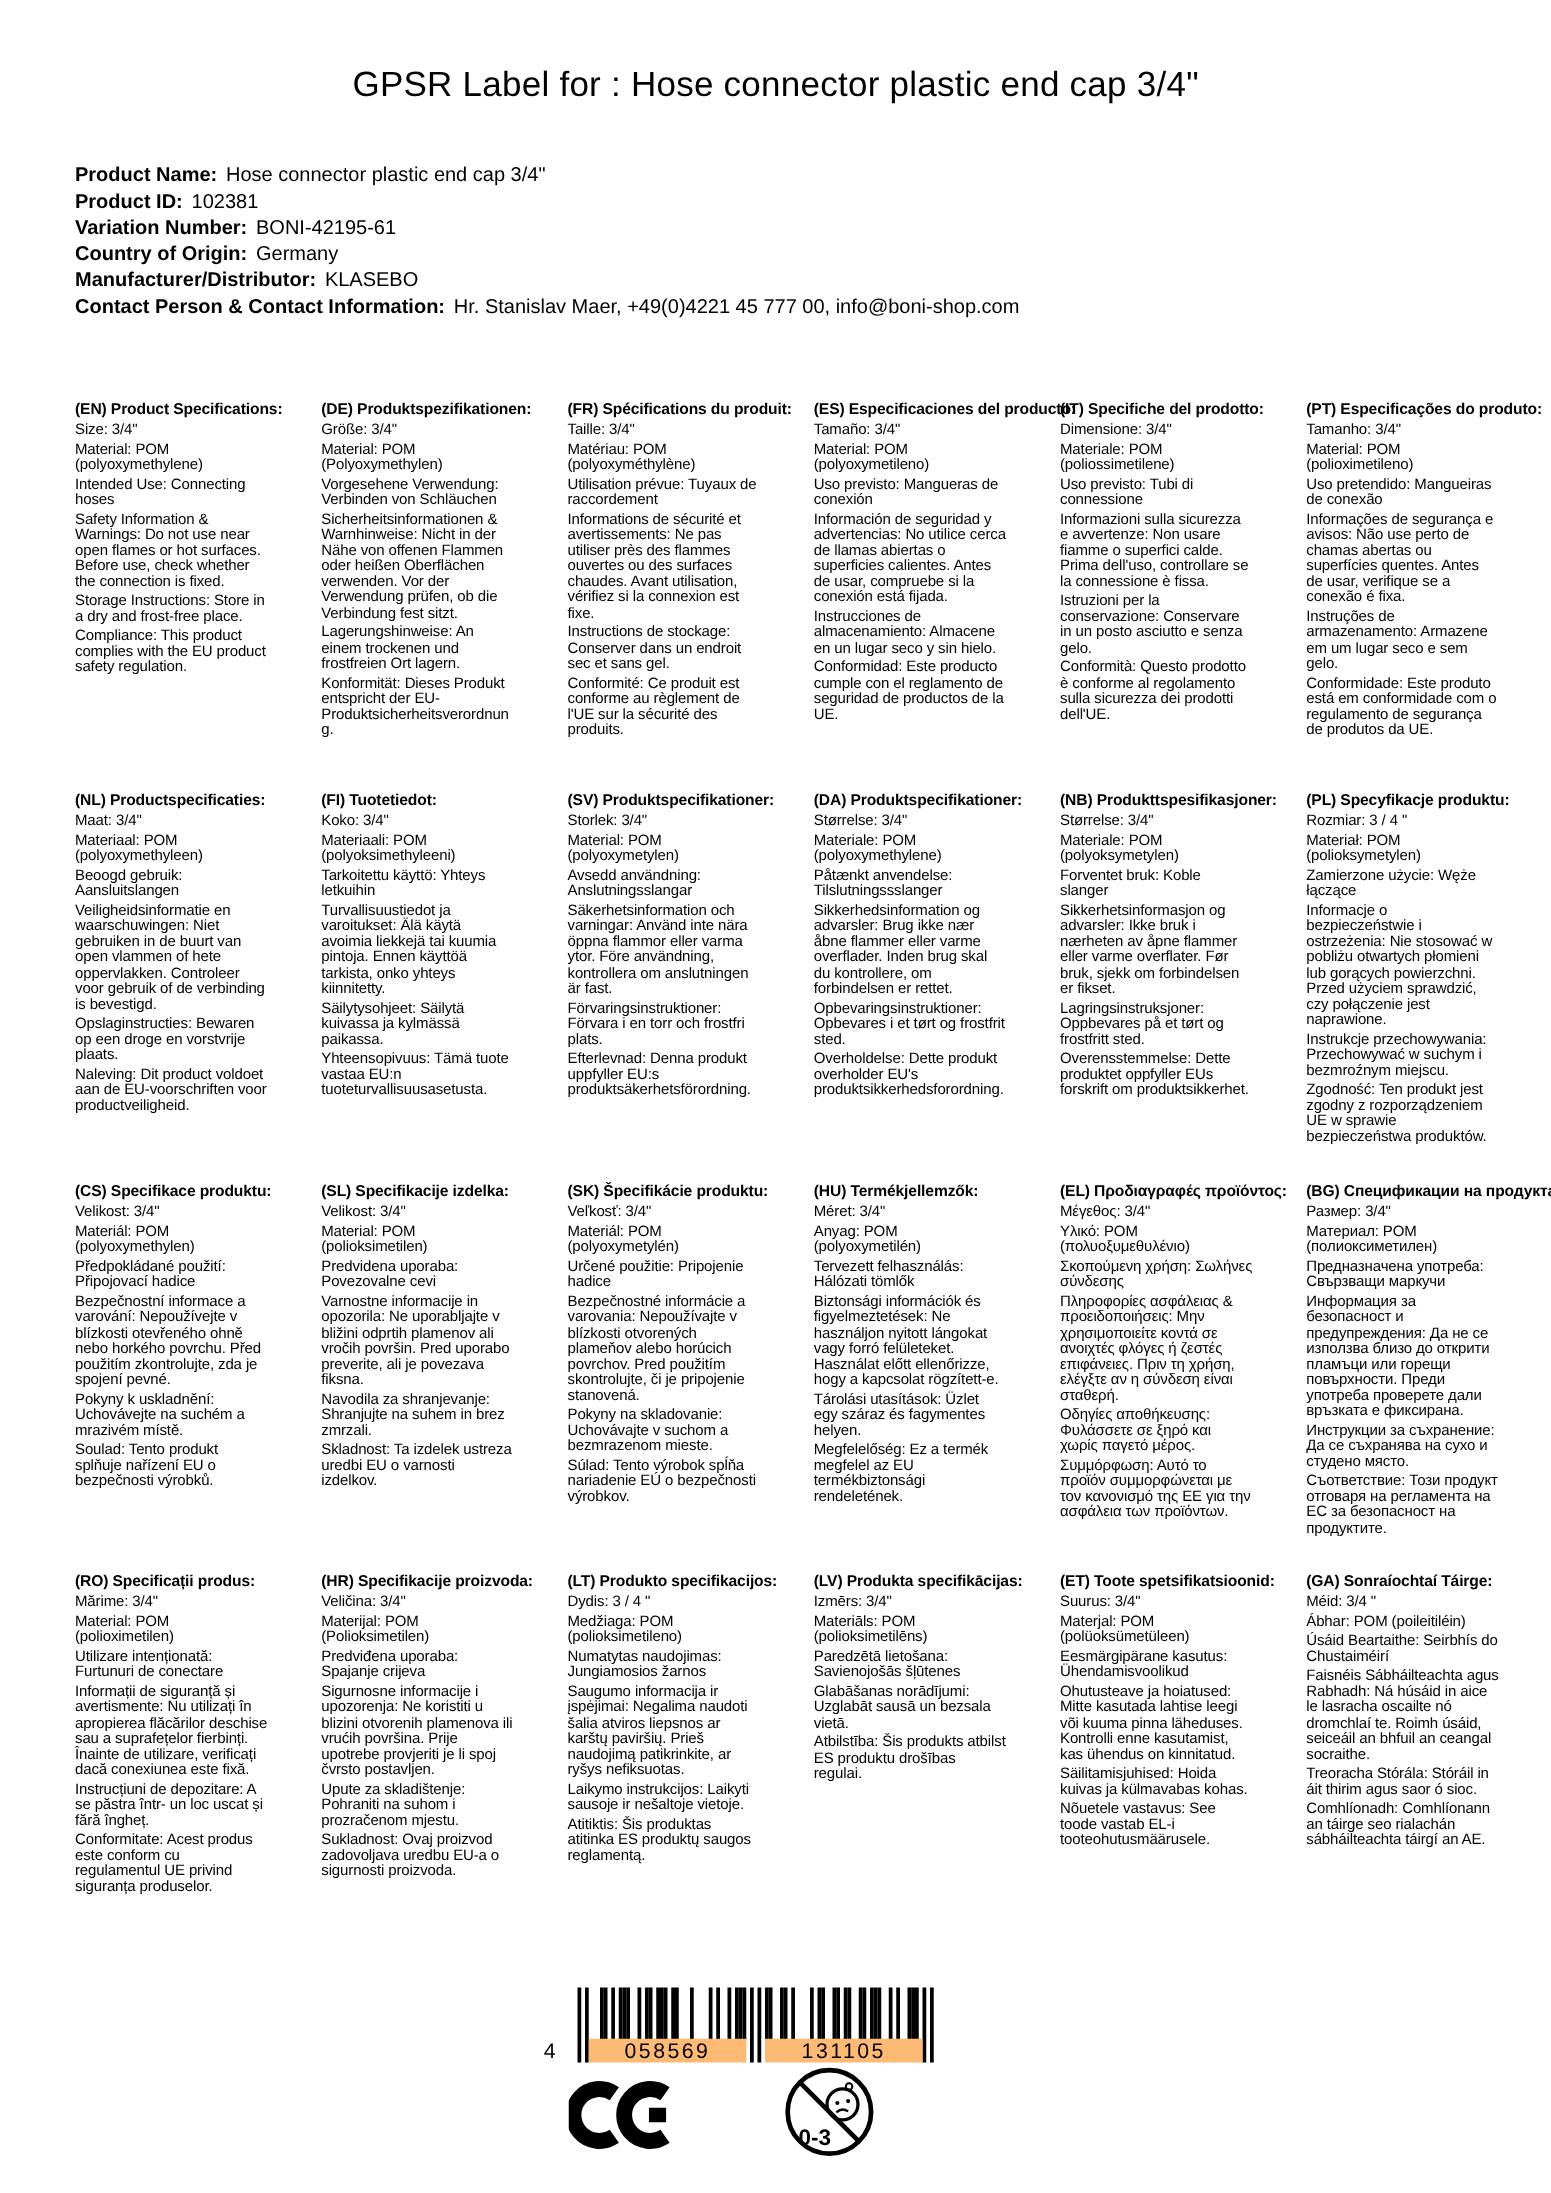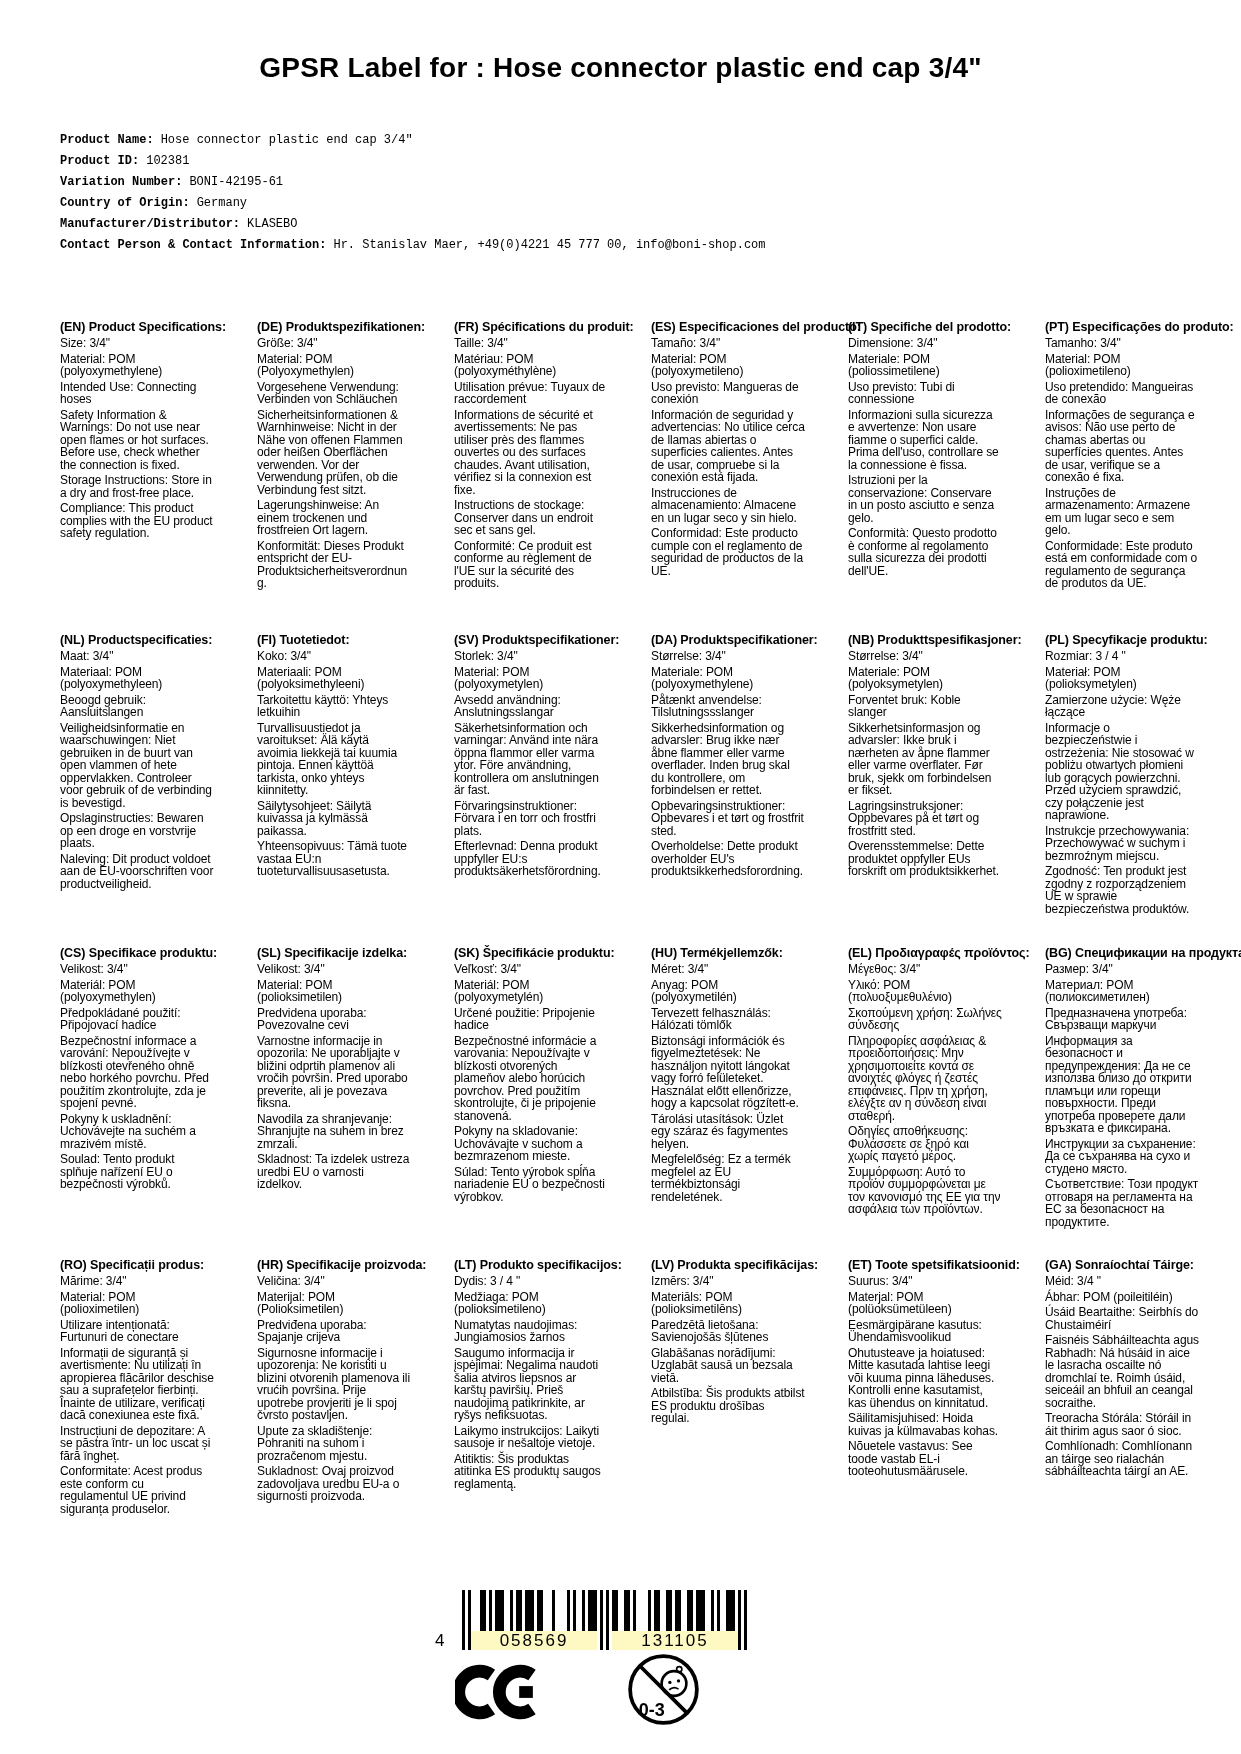--- a/index.html
+++ b/index.html
@@ -2,41 +2,41 @@
 <html><head>
 <meta charset="utf-8">
 <style>
   html,body{margin:0;padding:0;background:#fff;}
   .page{
     position:relative;width:1241px;height:1754px;background:#fff;color:#000;
     font-family:"Liberation Sans",sans-serif;overflow:hidden;
   }
   .title{
     position:absolute;top:52px;left:0;width:100%;text-align:center;
-    font-size:28px;font-weight:bold;letter-spacing:0.2px;
-  }
-  .product-info{position:absolute;left:60px;top:130px;font-size:12px;line-height:21px;font-family:Liberation Mono, monospace;}
+    font-size:28px;font-weight:normal;letter-spacing:0.2px;
+  }
+  .product-info{position:absolute;left:60px;top:130px;font-size:16px;line-height:21px;}
   .info-row{white-space:nowrap;}
   .info-label{font-weight:bold;margin-right:7px;}
   .spec-grid{position:absolute;left:0;top:12px;width:100%;height:100%;}
   .spec-row{
     position:absolute;left:60px;display:grid;
     grid-template-columns:repeat(6,154px);column-gap:43px;align-items:start;
   }
   .lang-block{font-size:12px;line-height:12.5px;letter-spacing:-0.1px;}
   .block-header{
     font-size:12.5px;font-weight:bold;white-space:nowrap;margin:0 0 3px 0;line-height:14px;
   }
   .spec-line{margin:0 0 3px 0;overflow-wrap:break-word;}
   
   .barcode{position:absolute;left:462px;top:1590px;width:285px;height:60px;}
   .bar{position:absolute;top:0;width:3px;background:#000;}
   .bc-num{
     position:absolute;top:41px;height:19px;font-size:17px;line-height:19px;
-    text-align:center;letter-spacing:2px;background:#fef9c3;
+    text-align:center;letter-spacing:2px;background:#fdba74;
   }
   .bc-left{left:9px;width:126px;}
   .bc-right{left:150px;width:126px;text-align:center;}
   .bc-prefix{position:absolute;left:-27px;top:41px;font-size:17px;line-height:19px;}
   .ce-mark{position:absolute;left:455px;top:1662px;}
   .age-warning{position:absolute;left:626px;top:1652px;}
 </style>
 </head>
 <body>
 

